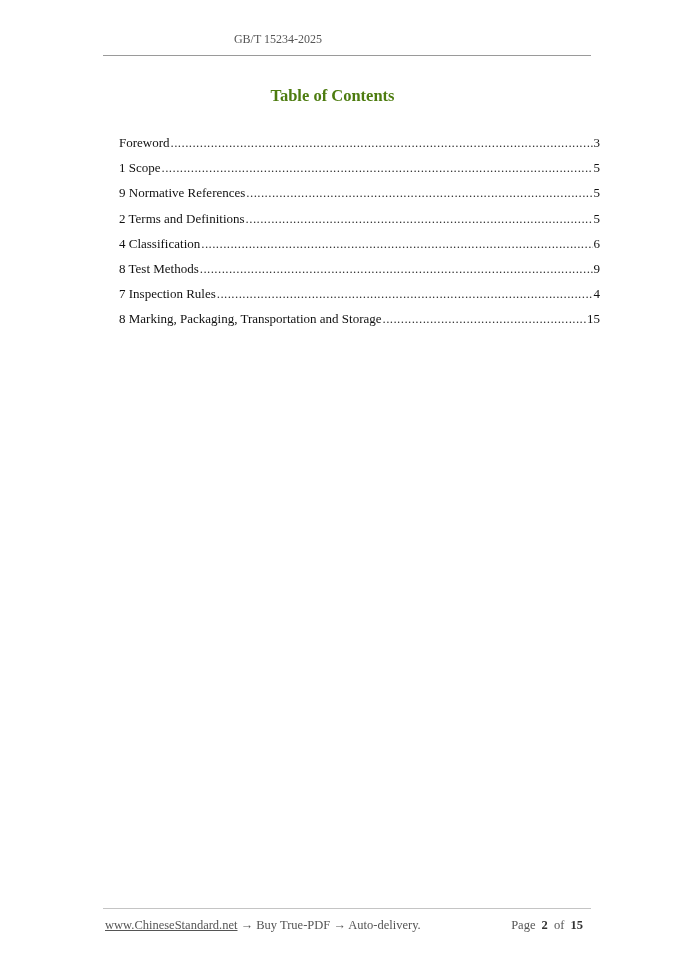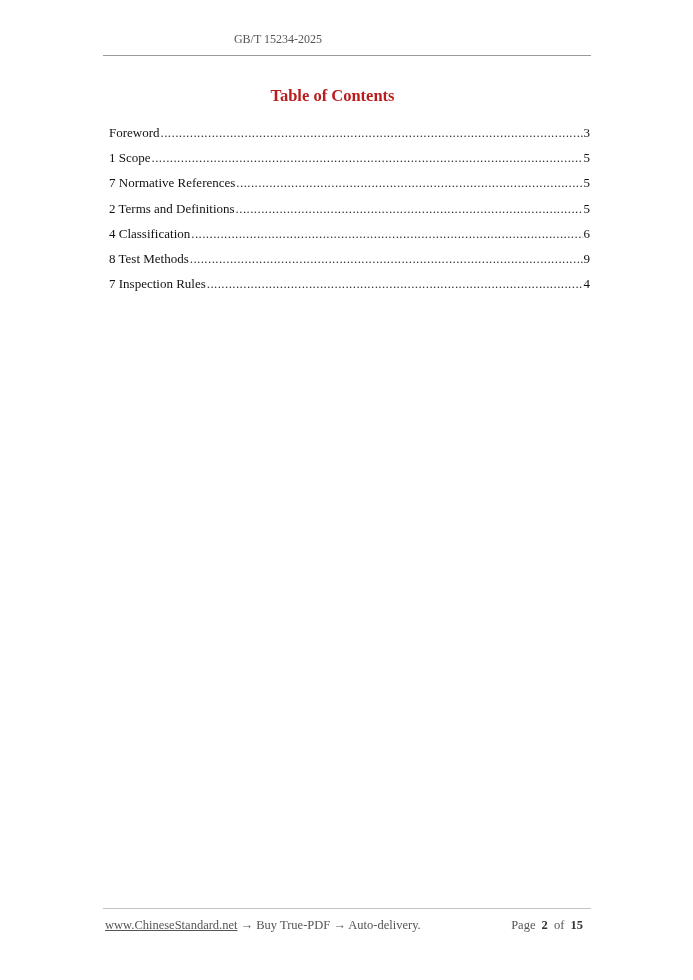--- a/index.html
+++ b/index.html
@@ -11,25 +11,25 @@
   .header-text {
     position: absolute; left: 0; width: 556px; top: 32px;
     text-align: center; font-size: 12px; color: #555;
   }
   .header-rule {
     position: absolute; left: 103px; width: 488px; top: 55px;
     border-top: 1px solid #9a9a9a;
   }
   .toc-title {
     position: absolute; left: 0; width: 665px; top: 86px;
-    text-align: center; font-weight: bold; font-size: 16.5px; color: #b91c1c;
+    text-align: center; font-weight: bold; font-size: 16.5px; color: #4d7c0f;
   }
   .toc-list {
     position: absolute; left: 105px; width: 481px; top: 121px;
-    margin: 4px; padding: 0; list-style: none;
+    margin: 14px; padding: 0; list-style: none;
   }
   .toc-entry {
     display: flex; align-items: baseline;
     height: 25.2px; font-size: 13px; line-height: 16px;
     cursor: pointer; white-space: nowrap; overflow: hidden;
   }
   .toc-label { flex: 0 0 auto; }
   .toc-leader {
     flex: 1 1 auto; overflow: hidden; margin: 0 1px;
     color: #333; letter-spacing: 0.4px;
@@ -63,21 +63,21 @@
     <span class="toc-label">Foreword</span>
     <span class="toc-leader"></span>
     <span class="toc-page">3</span>
   </li>
   <li class="toc-entry">
     <span class="toc-label">1 Scope</span>
     <span class="toc-leader"></span>
     <span class="toc-page">5</span>
   </li>
   <li class="toc-entry">
-    <span class="toc-label">7 Normative References</span>
+    <span class="toc-label">9 Normative References</span>
     <span class="toc-leader"></span>
     <span class="toc-page">5</span>
   </li>
   <li class="toc-entry">
     <span class="toc-label">2 Terms and Definitions</span>
     <span class="toc-leader"></span>
     <span class="toc-page">5</span>
   </li>
   <li class="toc-entry">
     <span class="toc-label">4 Classification</span>
@@ -87,20 +87,25 @@
   <li class="toc-entry">
     <span class="toc-label">8 Test Methods</span>
     <span class="toc-leader"></span>
     <span class="toc-page">9</span>
   </li>
   <li class="toc-entry">
     <span class="toc-label">7 Inspection Rules</span>
     <span class="toc-leader"></span>
     <span class="toc-page">4</span>
   </li>
+  <li class="toc-entry">
+    <span class="toc-label">8 Marking, Packaging, Transportation and Storage</span>
+    <span class="toc-leader"></span>
+    <span class="toc-page">15</span>
+  </li>
 </ul>
 
 <div class="footer-rule"></div>
 
 <div class="footer">
   <span>
     <a class="footer-link">www.ChineseStandard.net</a><span> → </span><span>Buy True-PDF</span><span> → </span><span>Auto-delivery.</span>
   </span>
   <span class="footer-page">
     <span>Page</span>

